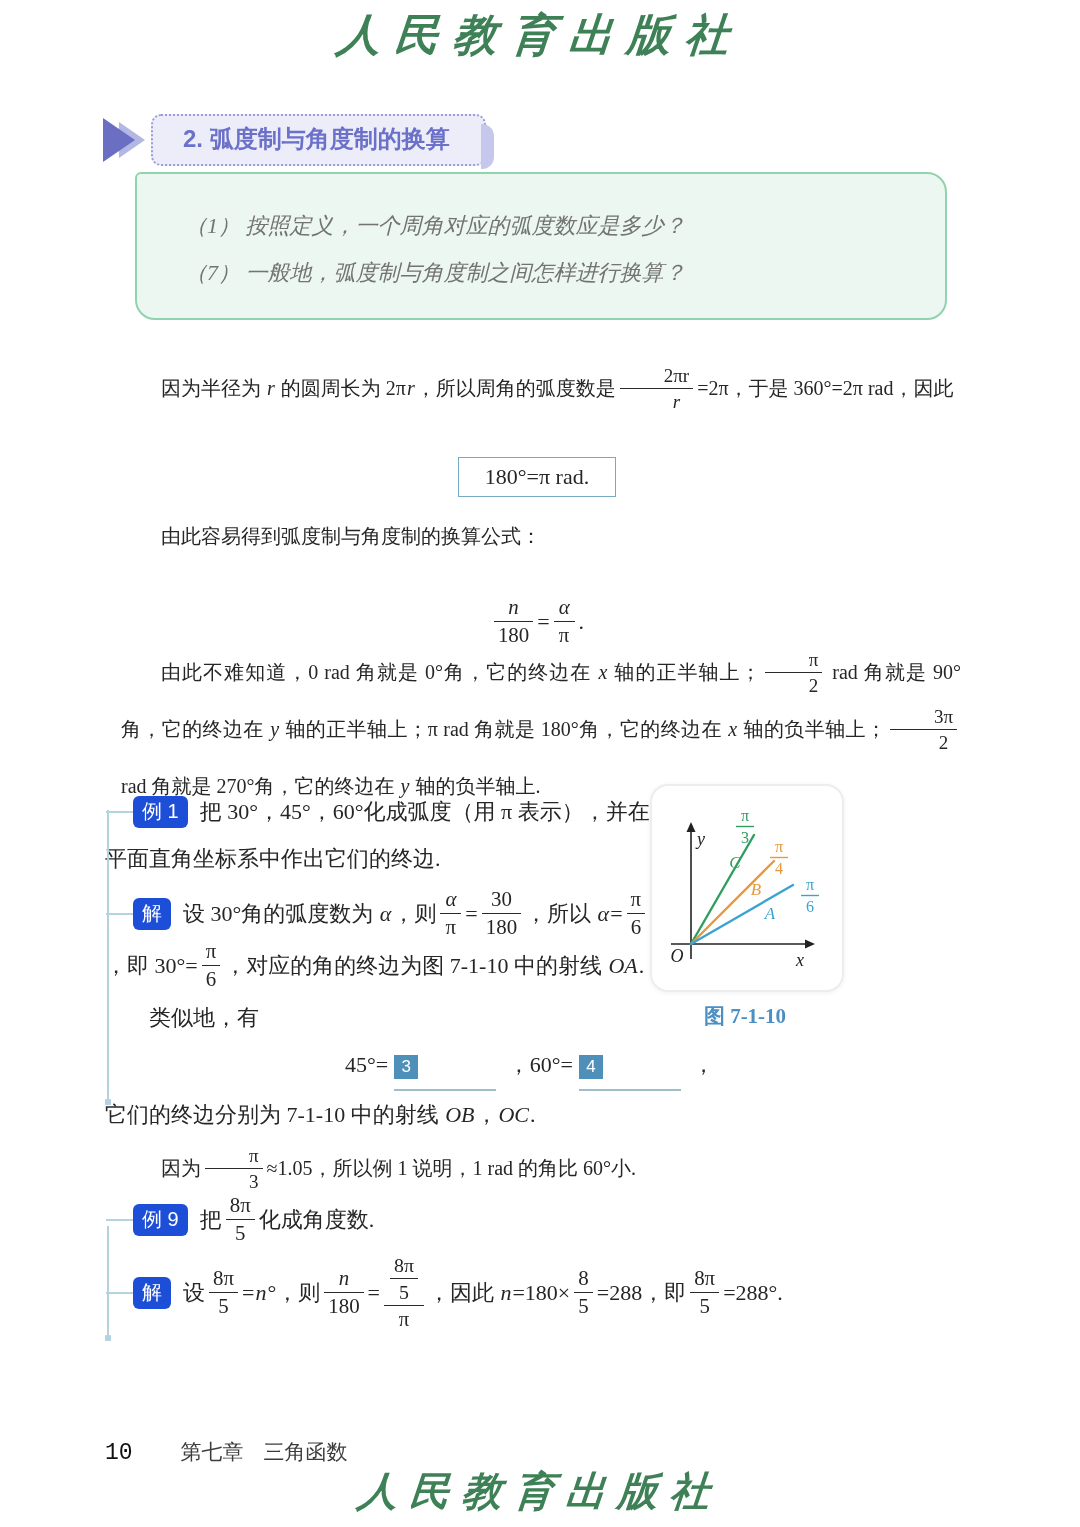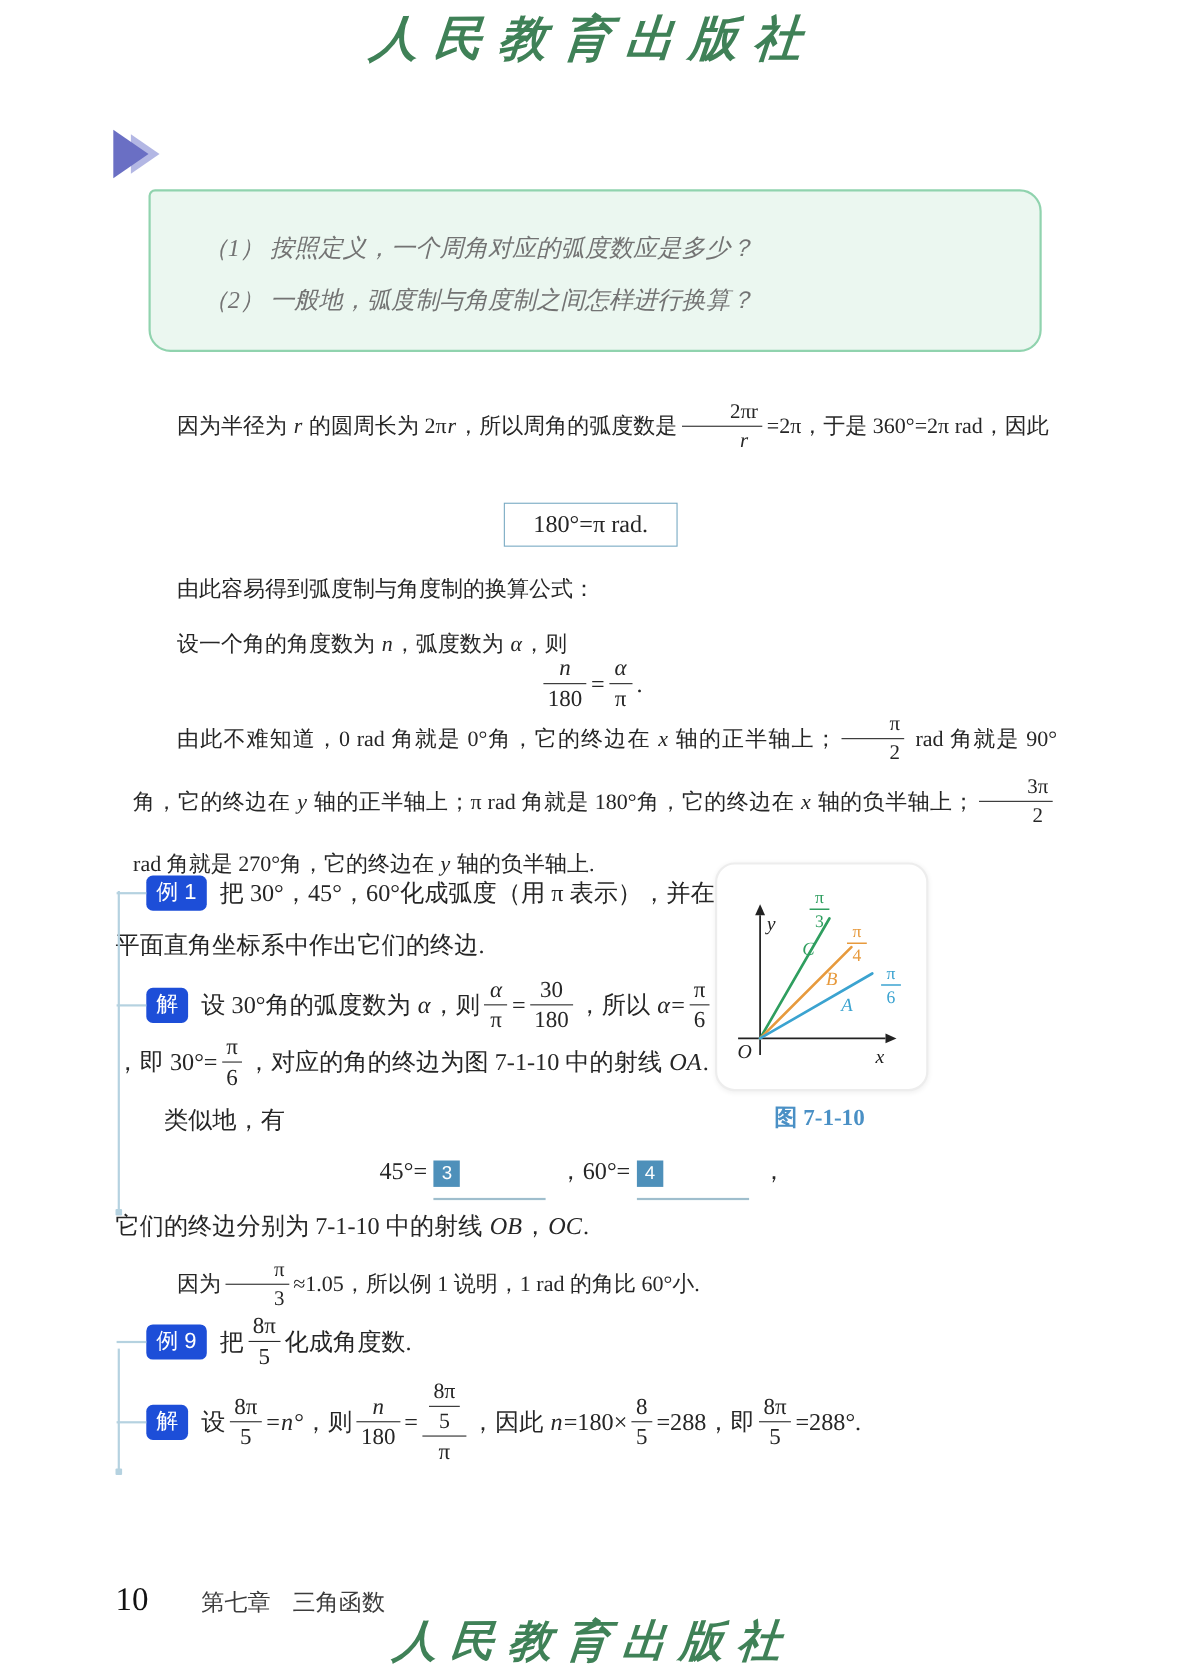--- a/index.html
+++ b/index.html
@@ -71,52 +71,54 @@
   .axis{stroke:#222;stroke-width:1.6;}
   .axis-arrow{fill:#222;}
   .ray{stroke-width:2.4;stroke-linecap:round;}
   .ax-lab{font:italic 18px "Liberation Serif",serif;fill:#222;text-anchor:middle;}
   .frac-label text{font:16px "Liberation Serif",serif;text-anchor:middle;}
   .frac-label line{stroke-width:1.4;}
   .pt-lab{font:italic 17px "Liberation Serif",serif;text-anchor:middle;}
 
   
   .footer{position:absolute;left:105px;top:1438px;display:flex;align-items:baseline;font-size:21px;color:#3c3c3c;}
-  .pageno{font-family:Liberation Serif, serif;font-size:30px;color:#111;margin-right:48px;}
+  .pageno{font-family:Liberation Mono, monospace;font-size:23px;color:#111;margin-right:48px;}
   .chapter{margin-right:20px;}
 </style>
 </head>
 <body>
 
 <main id="page">
 
   <div class="logo logo-top">人民教育出版社</div>
 
   <div class="banner">
     <div class="arrows">
       <span class="tri tri-light"></span>
       <span class="tri tri-dark"></span>
     </div>
+    <div class="banner-box">
+      <span>2. 弧度制与角度制的换算</span>
+    </div>
   </div>
 
   <section class="discover">
     <div class="discover-body">
       <p class="discover-item">（1） 按照定义，一个周角对应的弧度数应是多少？</p>
-      <p class="discover-item">（2） 一般地，弧度制与角度制之间怎样进行换算？</p>
+      <p class="discover-item">（7） 一般地，弧度制与角度制之间怎样进行换算？</p>
     </div>
   </section>
 
   <p class="para indent" style="top:348px">因为半径为 <i class="var">r</i> 的圆周长为 2π<i class="var">r</i>，所以周角的弧度数是<span class="frac"><span class="fnum">2πr</span><span class="fden"><i class="var">r</i></span></span>=2π，于是 360°=2π rad，因此</p>
 
   <div class="center-row" style="top:445px">
     <span class="boxed">180°=π rad.</span>
   </div>
 
   <p class="para indent" style="top:496px">由此容易得到弧度制与角度制的换算公式：</p>
-  <p class="para indent" style="top:546px">设一个角的角度数为 <i class="var">n</i>，弧度数为 <i class="var">α</i>，则</p>
   <div class="center-row" style="top:586px"><span class="frac"><span class="fnum"><i class="var">n</i></span><span class="fden">180</span></span>=<span class="frac"><span class="fnum"><i class="var">α</i></span><span class="fden">π</span></span>.</div>
 
   <p class="para indent p2" style="top:628px">由此不难知道，0 rad 角就是 0°角，它的终边在 <i class="var">x</i> 轴的正半轴上；<span class="frac"><span class="fnum">π</span><span class="fden">2</span></span> rad 角就是 90°角，它的终边在 <i class="var">y</i> 轴的正半轴上；π rad 角就是 180°角，它的终边在 <i class="var">x</i> 轴的负半轴上；<span class="frac"><span class="fnum">3π</span><span class="fden">2</span></span> rad 角就是 270°角，它的终边在 <i class="var">y</i> 轴的负半轴上.</p>
 
   <section class="example" style="top:788px;height:345px">
     <div class="bracket" style="top:22px;height:292px"></div>
     <div class="ex-col">
       <p class="xline"><span class="badge">例 1</span><span>把 30°，45°，60°化成弧度（用 π 表示），并在平面直角坐标系中作出它们的终边.</span></p>
       <p class="xline sol"><span class="badge">解</span><span>设 30°角的弧度数为 <i class="var">α</i>，则<span class="frac"><span class="fnum"><i class="var">α</i></span><span class="fden">π</span></span>=<span class="frac"><span class="fnum">30</span><span class="fden">180</span></span>，所以 <i class="var">α</i>=<span class="frac"><span class="fnum">π</span><span class="fden">6</span></span>，即 30°=<span class="frac"><span class="fnum">π</span><span class="fden">6</span></span>，对应的角的终边为图 7-1-10 中的射线 <i class="var">OA</i>.</span></p>
       <p class="xline indent">类似地，有</p>

